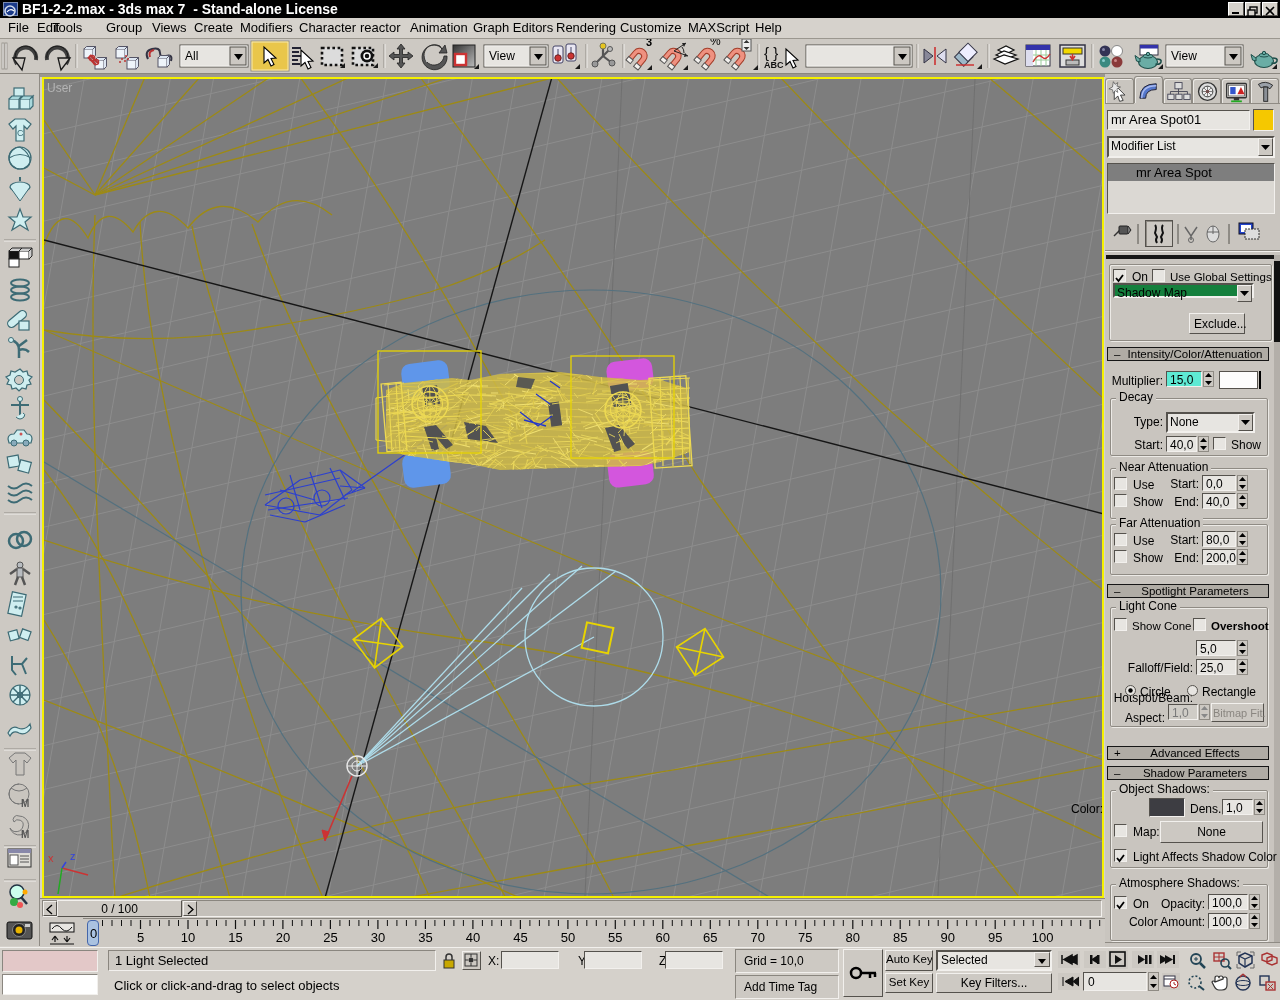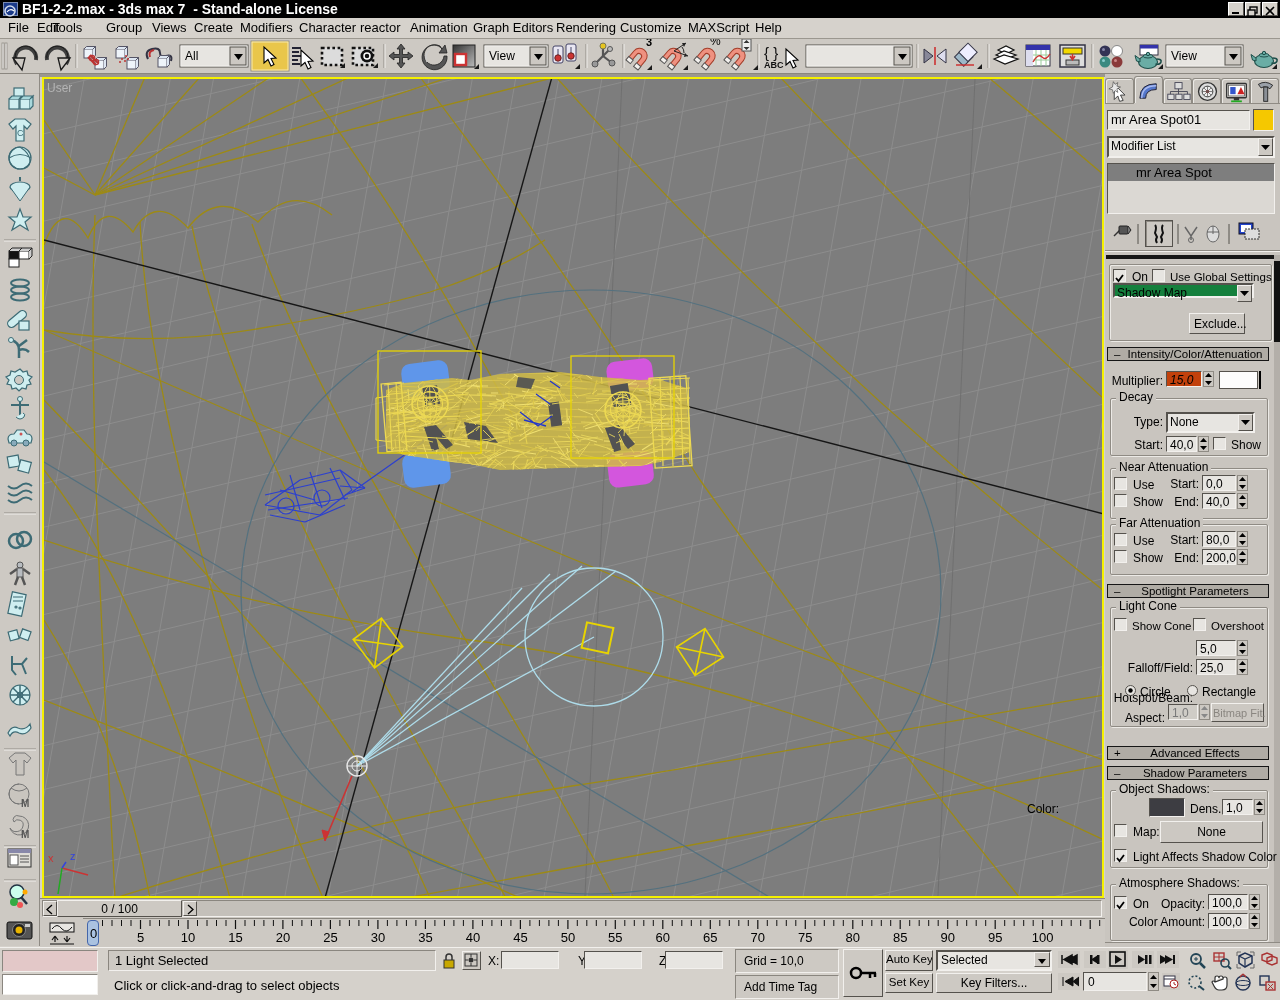--- a/index.html
+++ b/index.html
@@ -1634,21 +1634,21 @@
         </svg></div>
     </div>
     <div style="position:absolute;left:84px;top:239px;width:56px;height:21px;background:#ccc8c2;border:1px solid;border-color:#f2f0ed #55524d #55524d #f2f0ed;">
       <div style="position:absolute;left:4px;top:3px;font-size:12px;white-space:nowrap;">Exclude...</div>
     </div>
     <div style="position:absolute;left:2px;top:273px;width:162px;height:14px;background:#acab9e;background:#b0aca5;border:1px solid #161616;font-size:11.5px;color:#000;line-height:13px;">
       <span style="position:absolute;left:6px;top:0">–</span>
       <span style="position:absolute;left:16px;width:142px;text-align:center;white-space:nowrap;">Intensity/Color/Attenuation</span>
     </div>
     <div style="position:absolute;left:-62px;top:300px;width:120px;text-align:right;font-size:12px;color:#000;white-space:nowrap;">Multiplier:</div>
-    <div style="position:absolute;left:61px;top:297px;width:36px;height:16px;background:#c2410c;border:1px solid;border-color:#55524d #f2f0ed #f2f0ed #55524d;font-size:12px;color:#000;padding:1px 0 0 3px;font-style:italic;">15,0</div>
+    <div style="position:absolute;left:61px;top:297px;width:36px;height:16px;background:#5eead4;border:1px solid;border-color:#55524d #f2f0ed #f2f0ed #55524d;font-size:12px;color:#000;padding:1px 0 0 3px;">15,0</div>
     <div style="position:absolute;left:98px;top:297px;width:11px;height:16px;background:#ccc8c2;border:1px solid #8f8b84;">
 <svg width="9" height="14">
         <path d="M4.5 1 L8 5 L1 5 Z" fill="#000"></path>
         <path d="M4.5 13 L8 9 L1 9 Z" fill="#000"></path>
       </svg></div>
     <div style="position:absolute;left:114px;top:297px;width:39px;height:18px;background:#fdfdfd;border:1px solid #55524d;"></div>
     <div style="position:absolute;left:154px;top:297px;width:2px;height:18px;background:#000;"></div>
     <div style="position:absolute;left:5px;top:324px;width:158px;height:58px;border:1px solid #8f8b84;box-shadow:inset 1px 1px 0 #eceae6,1px 1px 0 #eceae6;border-radius:2px;"></div>
     <div style="position:absolute;left:11px;top:317px;background:#c9c5bf;padding:0 3px;font-size:12px;color:#000;line-height:13px;white-space:nowrap;">Decay</div>
     <div style="position:absolute;left:-62px;top:341px;width:120px;text-align:right;font-size:12px;color:#000;white-space:nowrap;">Type:</div>
@@ -1709,21 +1709,21 @@
       </svg></div>
     <div style="position:absolute;left:2px;top:510px;width:162px;height:14px;background:#acab9e;background:#b0aca5;border:1px solid #161616;font-size:11.5px;color:#000;line-height:13px;">
       <span style="position:absolute;left:6px;top:0">–</span>
       <span style="position:absolute;left:16px;width:142px;text-align:center;white-space:nowrap;">Spotlight Parameters</span>
     </div>
     <div style="position:absolute;left:5px;top:533px;width:158px;height:120px;border:1px solid #8f8b84;box-shadow:inset 1px 1px 0 #eceae6,1px 1px 0 #eceae6;border-radius:2px;"></div>
     <div style="position:absolute;left:11px;top:526px;background:#c9c5bf;padding:0 3px;font-size:12px;color:#000;line-height:13px;white-space:nowrap;">Light Cone</div>
     <div style="position:absolute;left:9px;top:544px;width:13px;height:13px;background:#e7e5e1;border:1px solid;border-color:#55524d #f2f0ed #f2f0ed #55524d;"></div>
     <div style="position:absolute;left:27px;top:546px;font-size:11.5px;color:#000;white-space:nowrap;">Show Cone</div>
     <div style="position:absolute;left:88px;top:544px;width:13px;height:13px;background:#e7e5e1;border:1px solid;border-color:#55524d #f2f0ed #f2f0ed #55524d;"></div>
-    <div style="position:absolute;left:106px;top:546px;font-size:11.5px;color:#000;white-space:nowrap;">Overshoot</div>
+    <div style="position:absolute;left:106px;top:546px;font-size:11.5px;color:#000;white-space:nowrap;font-weight:bold;">Overshoot</div>
     <div style="position:absolute;left:-32px;top:569px;width:120px;text-align:right;font-size:12px;color:#000;white-space:nowrap;margin-top:48px;">Hotspot/Beam:</div>
     <div style="position:absolute;left:91px;top:566px;width:40px;height:16px;background:#e7e5e1;border:1px solid;border-color:#55524d #f2f0ed #f2f0ed #55524d;font-size:12px;color:#000;padding:1px 0 0 3px;">5,0</div>
     <div style="position:absolute;left:132px;top:566px;width:11px;height:16px;background:#ccc8c2;border:1px solid #8f8b84;">
 <svg width="9" height="14">
         <path d="M4.5 1 L8 5 L1 5 Z" fill="#000"></path>
         <path d="M4.5 13 L8 9 L1 9 Z" fill="#000"></path>
       </svg></div>
     <div style="position:absolute;left:-32px;top:587px;width:120px;text-align:right;font-size:12px;color:#000;white-space:nowrap;">Falloff/Field:</div>
     <div style="position:absolute;left:91px;top:585px;width:40px;height:16px;background:#e7e5e1;border:1px solid;border-color:#55524d #f2f0ed #f2f0ed #55524d;font-size:12px;color:#000;padding:1px 0 0 3px;">25,0</div>
     <div style="position:absolute;left:132px;top:585px;width:11px;height:16px;background:#ccc8c2;border:1px solid #8f8b84;">
@@ -1754,21 +1754,21 @@
     <div style="position:absolute;left:2px;top:672px;width:162px;height:14px;background:#acab9e;background:#b0aca5;border:1px solid #161616;font-size:11.5px;color:#000;line-height:13px;">
       <span style="position:absolute;left:6px;top:0">+</span>
       <span style="position:absolute;left:16px;width:142px;text-align:center;white-space:nowrap;">Advanced Effects</span>
     </div>
     <div style="position:absolute;left:2px;top:692px;width:162px;height:14px;background:#acab9e;background:#b0aca5;border:1px solid #161616;font-size:11.5px;color:#000;line-height:13px;">
       <span style="position:absolute;left:6px;top:0">–</span>
       <span style="position:absolute;left:16px;width:142px;text-align:center;white-space:nowrap;">Shadow Parameters</span>
     </div>
     <div style="position:absolute;left:5px;top:716px;width:158px;height:78px;border:1px solid #8f8b84;box-shadow:inset 1px 1px 0 #eceae6,1px 1px 0 #eceae6;border-radius:2px;"></div>
     <div style="position:absolute;left:11px;top:709px;background:#c9c5bf;padding:0 3px;font-size:12px;color:#000;line-height:13px;white-space:nowrap;">Object Shadows:</div>
-    <div style="position:absolute;left:-78px;top:728px;width:120px;text-align:left;font-size:12px;color:#000;white-space:nowrap;">Color:</div>
+    <div style="position:absolute;left:-78px;top:728px;width:120px;text-align:center;font-size:12px;color:#000;white-space:nowrap;">Color:</div>
     <div style="position:absolute;left:44px;top:724px;width:36px;height:19px;background:#3d3d42;border:1px solid;border-color:#55524d #f2f0ed #f2f0ed #55524d;"></div>
     <div style="position:absolute;left:85px;top:728px;font-size:12px;color:#000;white-space:nowrap;">Dens.</div>
     <div style="position:absolute;left:117px;top:725px;width:31px;height:16px;background:#e7e5e1;border:1px solid;border-color:#55524d #f2f0ed #f2f0ed #55524d;font-size:12px;color:#000;padding:1px 0 0 3px;">1,0</div>
     <div style="position:absolute;left:149px;top:725px;width:11px;height:16px;background:#ccc8c2;border:1px solid #8f8b84;">
 <svg width="9" height="14">
         <path d="M4.5 1 L8 5 L1 5 Z" fill="#000"></path>
         <path d="M4.5 13 L8 9 L1 9 Z" fill="#000"></path>
       </svg></div>
     <div style="position:absolute;left:9px;top:750px;width:13px;height:13px;background:#e7e5e1;border:1px solid;border-color:#55524d #f2f0ed #f2f0ed #55524d;"></div>
     <div style="position:absolute;left:28px;top:751px;font-size:12px;color:#000;white-space:nowrap;">Map:</div>

